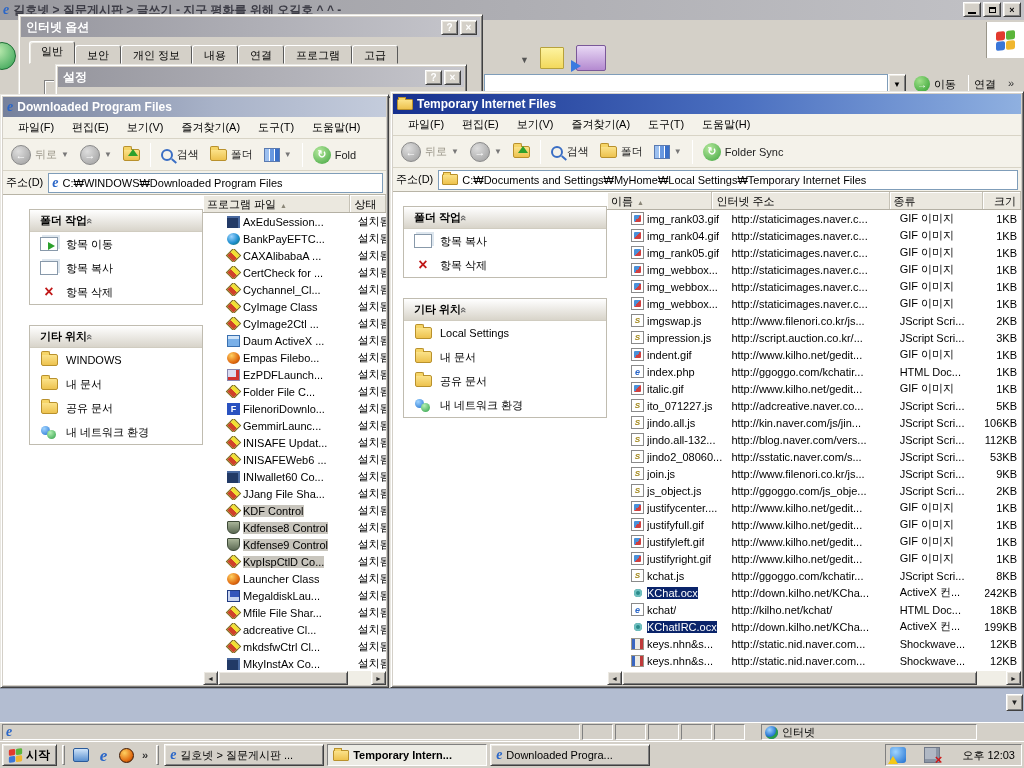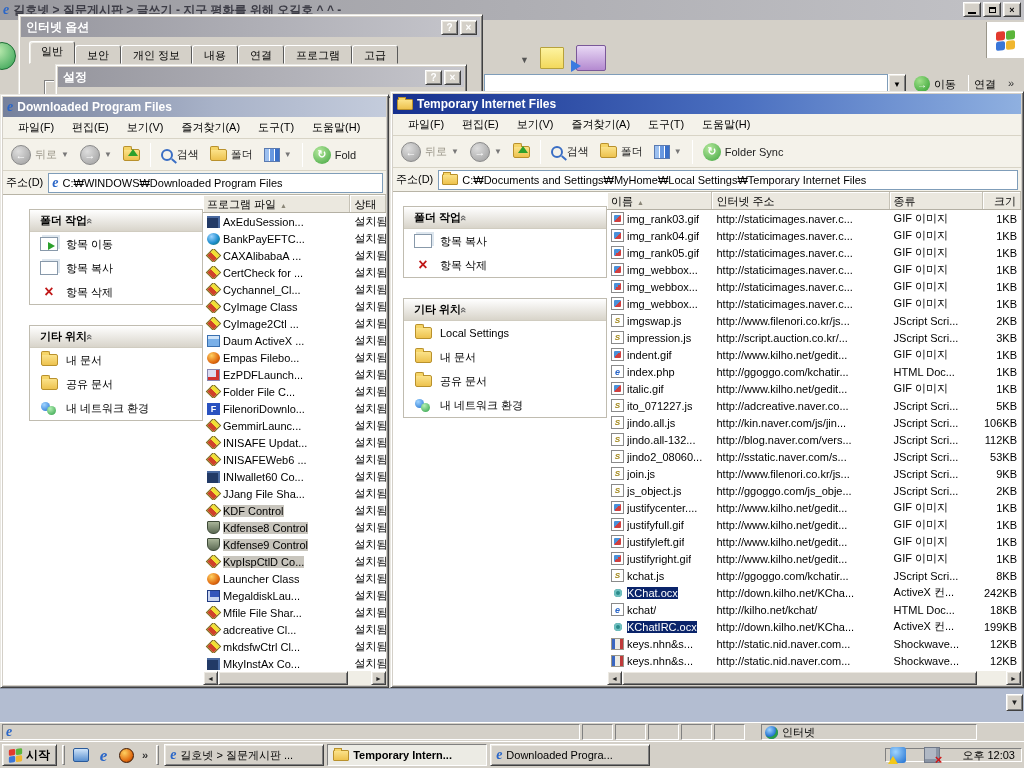--- a/index.html
+++ b/index.html
@@ -89,21 +89,21 @@
   .pi-net i { position:absolute; width:9px; height:9px; border-radius:50%; }
   .pi-net i:first-child { left:1px; top:2px; background:radial-gradient(circle at 35% 30%,#9fd4ff,#1f6fd0); }
   .pi-net i:last-child { left:7px; top:6px; background:radial-gradient(circle at 35% 30%,#b4f0b4,#2c9e46); }
 
   
   .filelist { position:absolute; top:0; bottom:0; }
   .lh { display:flex; height:18px; background:#ebe8df; border-bottom:1px solid #b4b0a4; }
   .lh-cell { border-right:1px solid #c6c2b6; box-shadow:inset 1px 1px 0 #fff; padding:2px 4px 0; white-space:nowrap; overflow:hidden; }
   .sort-arr { font-size:7px; color:#8a8678; margin-left:4px; }
   .rows { overflow:hidden; }
-  .frow { display:flex; align-items:center; height:17px; white-space:nowrap; }
+  .frow { display:flex; align-items:center; height:17px; white-space:nowrap;margin-left:20px; }
   .fcell { overflow:hidden; padding:0 4px; display:flex; align-items:center; gap:3px; }
   .nm { overflow:hidden; text-overflow:clip; white-space:nowrap; }
   .nm.selgray { background:#c8c5bd; }
   .nm.selblue { background:#0a246a; color:#fff; }
   .dpf-c0 { width:150px; } .dpf-c1 { width:36px; }
   .tif-c0 { width:106px; } .tif-c1 { width:178px; } .tif-c2 { width:94px; } .tif-c3 { width:38px; justify-content:flex-end; }
   .lh-cell.num { text-align:right; }
 
   
   .ic { width:13px; height:13px; position:relative; flex:0 0 13px; display:flex; align-items:center; justify-content:center; }
@@ -131,21 +131,21 @@
 
   
   .taskbar { position:absolute; left:0; top:741px; width:1024px; height:27px; background:#d4d0c8; border-top:1px solid #fff; display:flex; align-items:center; padding:0 2px; gap:3px; }
   .start-btn { height:22px; display:flex; align-items:center; gap:4px; padding:0 6px; font-weight:bold; font-size:12px; }
   .tb-grip { width:3px; height:20px; border:1px solid; border-color:#fff #808080 #808080 #fff; margin:0 2px; }
   .ql { display:flex; align-items:center; gap:2px; }
   .ql-ic { width:21px; height:21px; display:flex; align-items:center; justify-content:center; }
   .task-btn { height:22px; display:flex; align-items:center; gap:4px; padding:0 5px; overflow:hidden; white-space:nowrap; }
   .task-btn.active { background:#ecebe4; border-color:#808080 #fff #fff #808080; box-shadow:none; font-weight:bold; }
   .task-btn .lbl { overflow:hidden; text-overflow:clip; }
-  .tray { height:14px; display:flex; align-items:center; gap:18px; padding:0 6px 0 4px; margin-left:auto; }
+  .tray { height:22px; display:flex; align-items:center; gap:18px; padding:0 6px 0 4px; margin-left:auto; }
   .tray-ic { width:16px; height:16px; position:relative; }
   .tri-warn { background:radial-gradient(circle at 35% 30%,#9fd4ff,#1f6fd0); border-radius:3px; }
   .tri-warn:after { content:""; position:absolute; left:-2px; bottom:-1px; border:5px solid transparent; border-bottom:8px solid #f4c818; }
   .tri-net { background:#b0b8c4; border:1px solid #707888; box-shadow:inset -3px -3px 0 #8a94a4; }
   .tri-net:after { content:"\00d7"; position:absolute; right:-3px; bottom:-5px; color:#d01818; font-weight:bold; font-size:13px; }
   .mini-e { color:#2a66c8; font-weight:bold; font-style:italic; font-family:"Liberation Serif",serif; font-size:14px; line-height:1; }
   .mini-folder { width:16px; height:11px; background:linear-gradient(#fbe289,#edc24e); border:1px solid #b9912c; border-radius:1px; position:relative; }
   .mini-folder:before { content:""; position:absolute; left:0; top:-3px; width:6px; height:2px; background:#f6d567; border:1px solid #b9912c; border-bottom:none; }
   .ql-msn { width:16px; height:14px; background:linear-gradient(#cfe4fa,#5a90d0); border:1px solid #2a5a9a; border-radius:2px; }
   .ql-ball { width:15px; height:15px; border-radius:50%; background:radial-gradient(circle at 35% 30%,#ffd060,#e06a10 65%,#702800); border:1px solid #401800; }
@@ -298,20 +298,26 @@
           </div>
           <div class="tp-panel">
             <div class="tp-head">
               <span>기타 위치</span>
               <span class="chev">«</span>
             </div>
             <div class="tp-item">
               <span class="pi">
                 <span class="folder-ic"></span>
               </span>
+              <span>WINDOWS</span>
+            </div>
+            <div class="tp-item">
+              <span class="pi">
+                <span class="folder-ic"></span>
+              </span>
               <span>내 문서</span>
             </div>
             <div class="tp-item">
               <span class="pi">
                 <span class="folder-ic"></span>
               </span>
               <span>공유 문서</span>
             </div>
             <div class="tp-item">
               <span class="pi pi-net">

